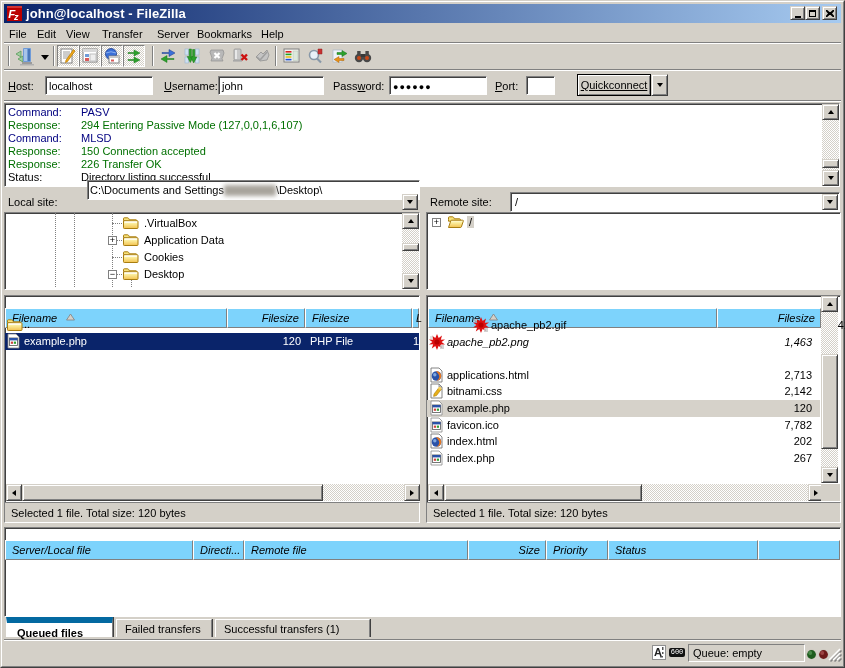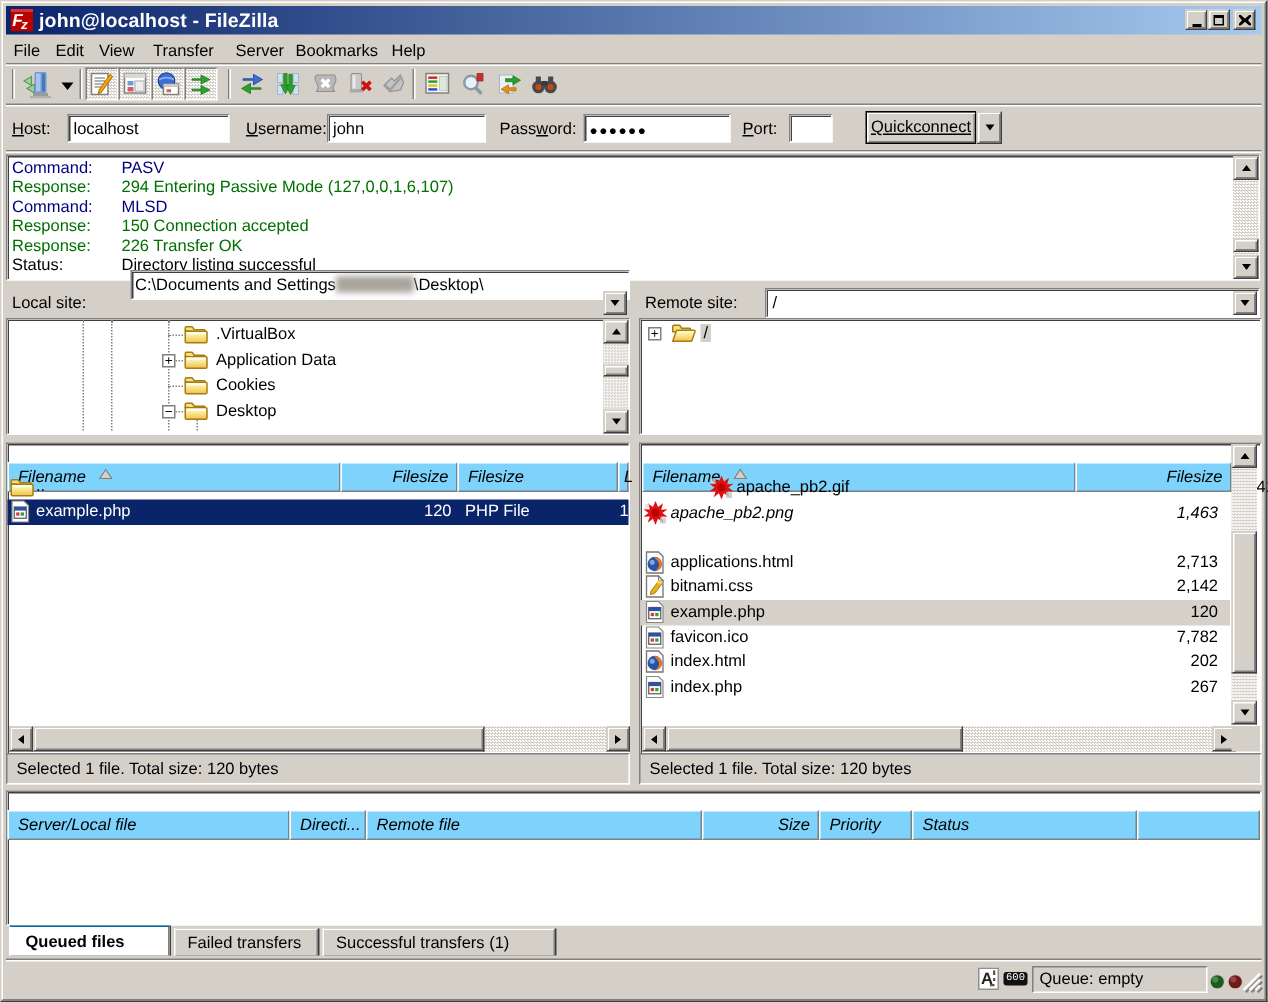--- a/index.html
+++ b/index.html
@@ -441,21 +441,21 @@
     <div class="hdrcell" style="left:188px; width:51px;">Directi...</div>
     <div class="hdrcell" style="left:239px; width:224px;">Remote file</div>
     <div class="hdrcell" style="left:463px; width:78px; text-align:right; padding-right:5px;">Size</div>
     <div class="hdrcell" style="left:541px; width:62px;">Priority</div>
     <div class="hdrcell" style="left:603px; width:150px;">Status</div>
     <div class="hdrcell" style="left:753px; width:82px;"></div>
   </div>
 </div>
 
 <div class="abs" style="left:4px; top:617px; width:837px; height:21px;">
-  <div class="abs" style="left:2px; top:0px; width:107px; height:20px; background:#fff; border:1px solid #808080; border-top:1px solid #0369a1; border-left:1px solid #fff; border-bottom:none; font-weight:bold; padding:4px 0 0 10px; box-shadow:1px 0 0 #404040;">Queued files</div>
+  <div class="abs" style="left:2px; top:0px; width:107px; height:20px; background:#fff; border:1px solid #808080; border-top:6px solid #0369a1; border-left:1px solid #fff; border-bottom:none; font-weight:bold; padding:4px 0 0 10px; box-shadow:1px 0 0 #404040;">Queued files</div>
   <div class="abs" style="left:112px; top:2px; width:96px; height:18px; background:#d4d0c8; border:1px solid #808080; border-top:1px solid #fff; border-left:1px solid #fff; border-bottom:none; padding:3px 0 0 8px; box-shadow:1px 0 0 #404040;">Failed transfers</div>
   <div class="abs" style="left:211px; top:2px; width:155px; height:18px; background:#d4d0c8; border:1px solid #808080; border-top:1px solid #fff; border-left:1px solid #fff; border-bottom:none; padding:3px 0 0 8px; box-shadow:1px 0 0 #404040;">Successful transfers (1)</div>
 </div>
 
 <div class="abs" style="left:4px; top:639px; width:837px; height:1px; background:#808080;"></div>
 <div class="abs" style="left:4px; top:640px; width:837px; height:1px; background:#fff;"></div>
 <div class="abs" style="left:0; top:641px; width:845px; height:23px;">
   <svg class="abs" style="left:652px; top:4px;" width="14" height="15" viewBox="0 0 14 15">
     <rect x="0.5" y="0.5" width="13" height="14" fill="#fff" stroke="#909090"></rect>
     <text x="2" y="11" font-family="Liberation Sans" font-size="11" font-weight="bold" fill="#222">A</text>

